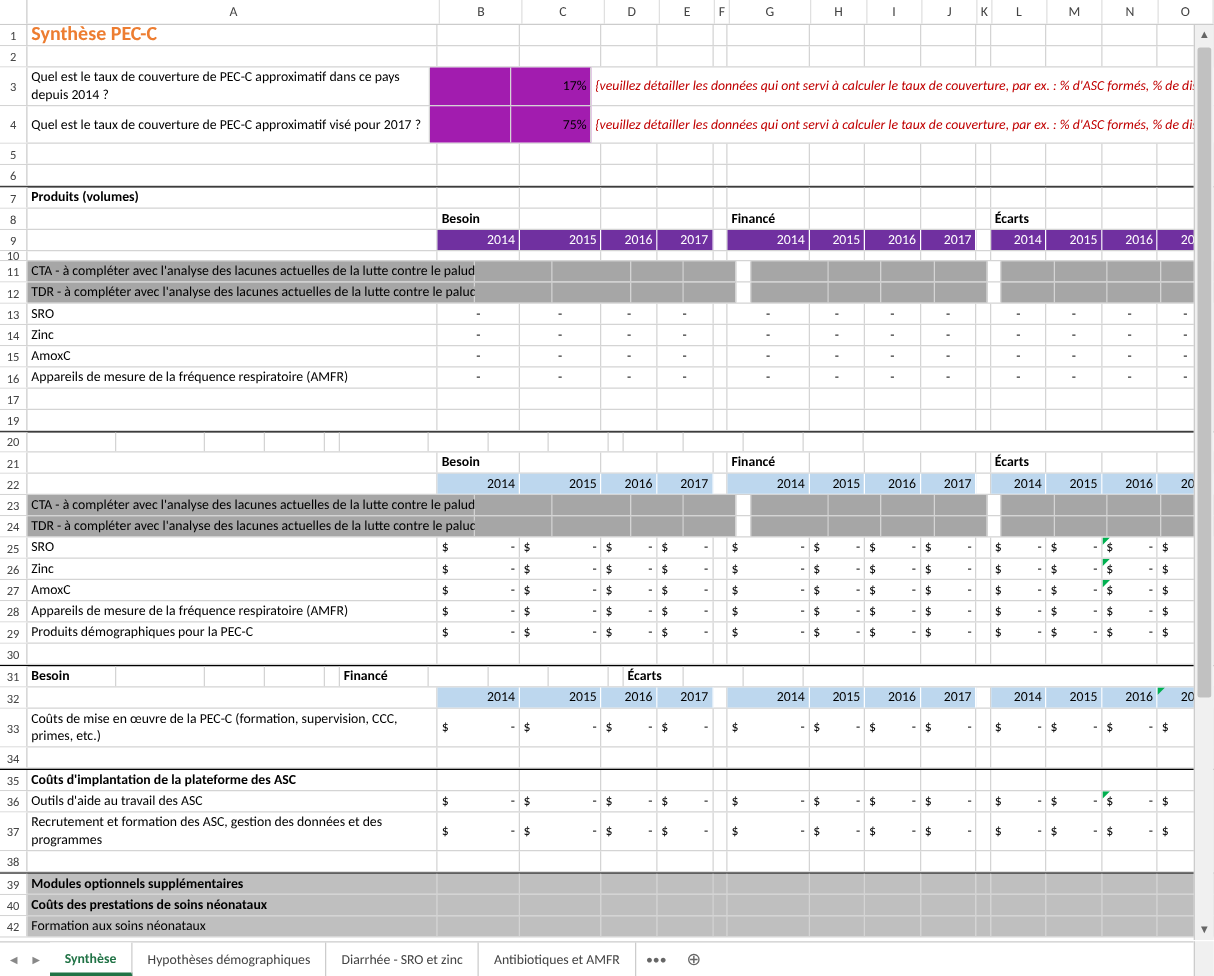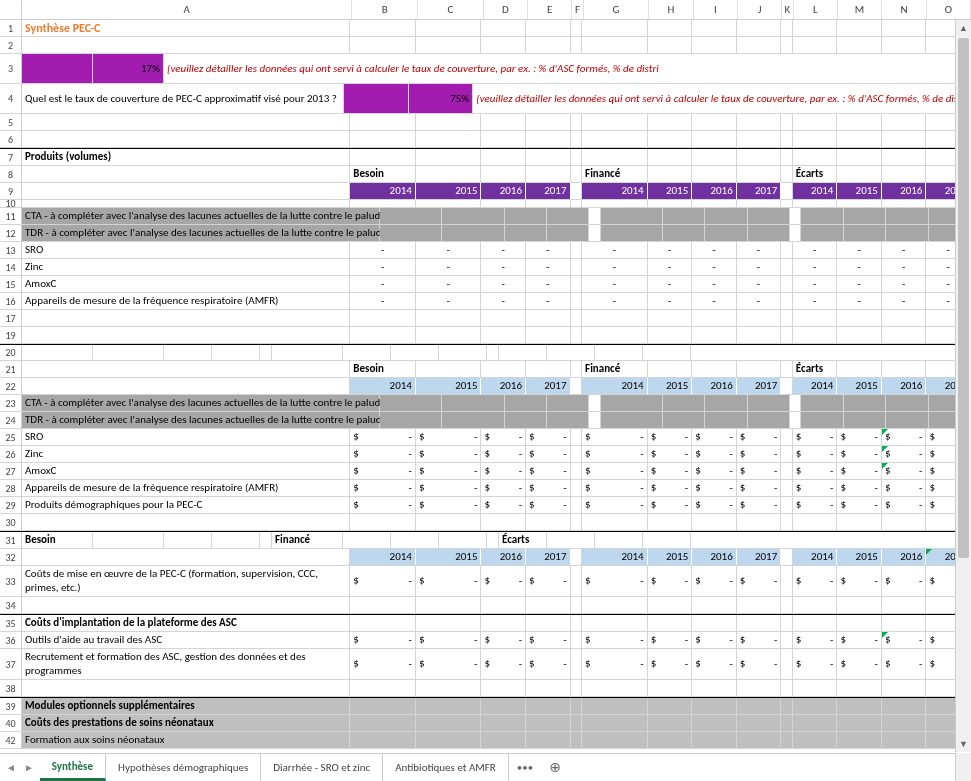--- a/index.html
+++ b/index.html
@@ -23,21 +23,21 @@
   .colG { width: 71px; }
   .colH { width: 48px; }
   .colI { width: 48px; }
   .colJ { width: 48px; }
   .colK { width: 12px; }
   .colL { width: 48px; }
   .colM { width: 48px; }
   .colN { width: 48px; }
   .colO { width: 48px; }
   
-  .title { color: #ED7D31; font-weight: bold; font-size: 12px; }
+  .title { color: #ED7D31; font-weight: bold; font-size: 16px; }
   .yellow { background: #a21caf; }
   .rednote { color: #C00000; font-style: italic; font-size: 11px; overflow: visible; white-space: nowrap; }
   .bold { font-weight: bold; }
   .purple-hdr { background: #7030A0; color: #fff; text-align: right; justify-content: flex-end; border-right: 1px solid #fff; }
   .blue-hdr { background: #BDD7EE; text-align: right; justify-content: flex-end; border-right: 1px solid #fff; }
   .grey { background: #A6A6A6; }
   .lightgrey { background: #BFBFBF; }
   .center { text-align: center; justify-content: center; }
   .right { text-align: right; justify-content: flex-end; }
   .dollar-cell { display: flex; justify-content: space-between; }
@@ -120,27 +120,28 @@
         <div class="cell colJ"></div>
         <div class="cell colK"></div>
         <div class="cell colL"></div>
         <div class="cell colM"></div>
         <div class="cell colN"></div>
         <div class="cell colO"></div>
       </div>
 
 <div class="row tall">
         <div class="rowhdr">3</div>
+  <div class="cell colA wrap">Quel est le taux de couverture de PEC-C approximatif dans ce pays depuis 2014 ?</div>
   <div class="cell colB yellow"></div>
   <div class="cell colC yellow right">17%</div>
   <div class="cell rednote" style="width:500px; border-right:none;">{veuillez détailler les données qui ont servi à calculer le taux de couverture, par ex. : % d'ASC formés, % de distri</div>
 </div>
 <div class="row tall">
         <div class="rowhdr">4</div>
-  <div class="cell colA wrap">Quel est le taux de couverture de PEC-C approximatif visé pour 2013 ?</div>
+  <div class="cell colA wrap">Quel est le taux de couverture de PEC-C approximatif visé pour 2017 ?</div>
   <div class="cell colB yellow"></div>
   <div class="cell colC yellow right">75%</div>
   <div class="cell rednote" style="width:500px; border-right:none;">{veuillez détailler les données qui ont servi à calculer le taux de couverture, par ex. : % d'ASC formés, % de distri</div>
 </div>
 
 <div class="row">
         <div class="rowhdr">5</div>
         <div class="cell colA"></div>
         <div class="cell colB"></div>
         <div class="cell colC"></div>

